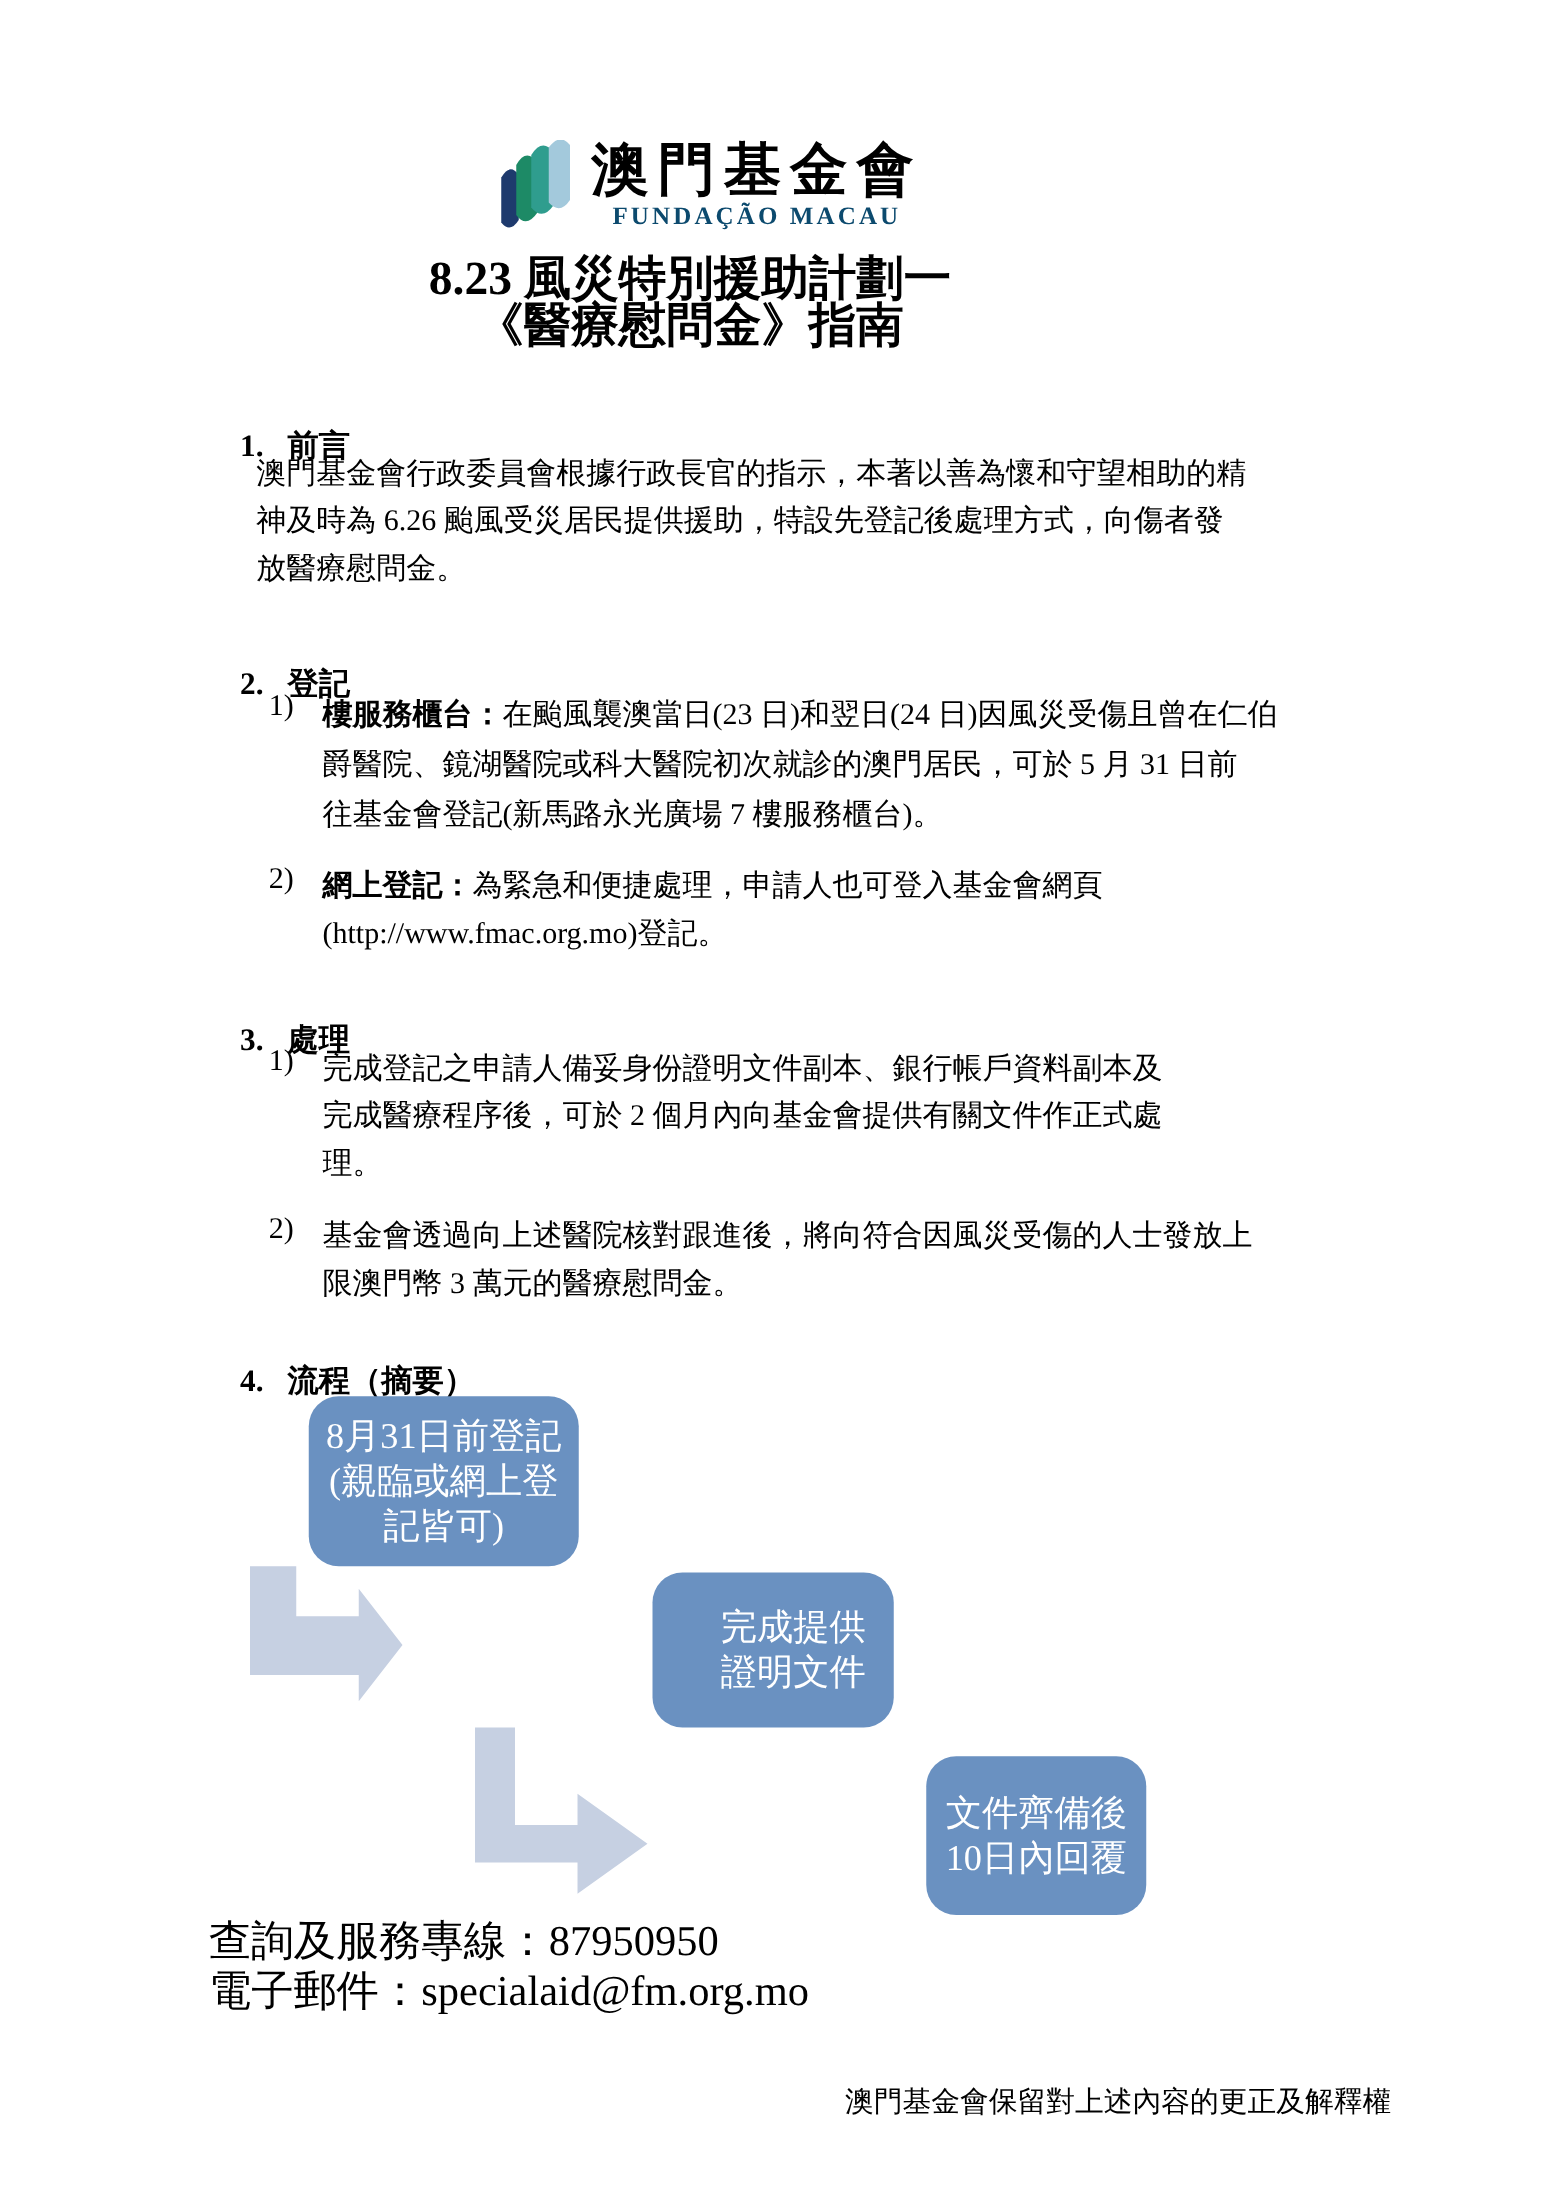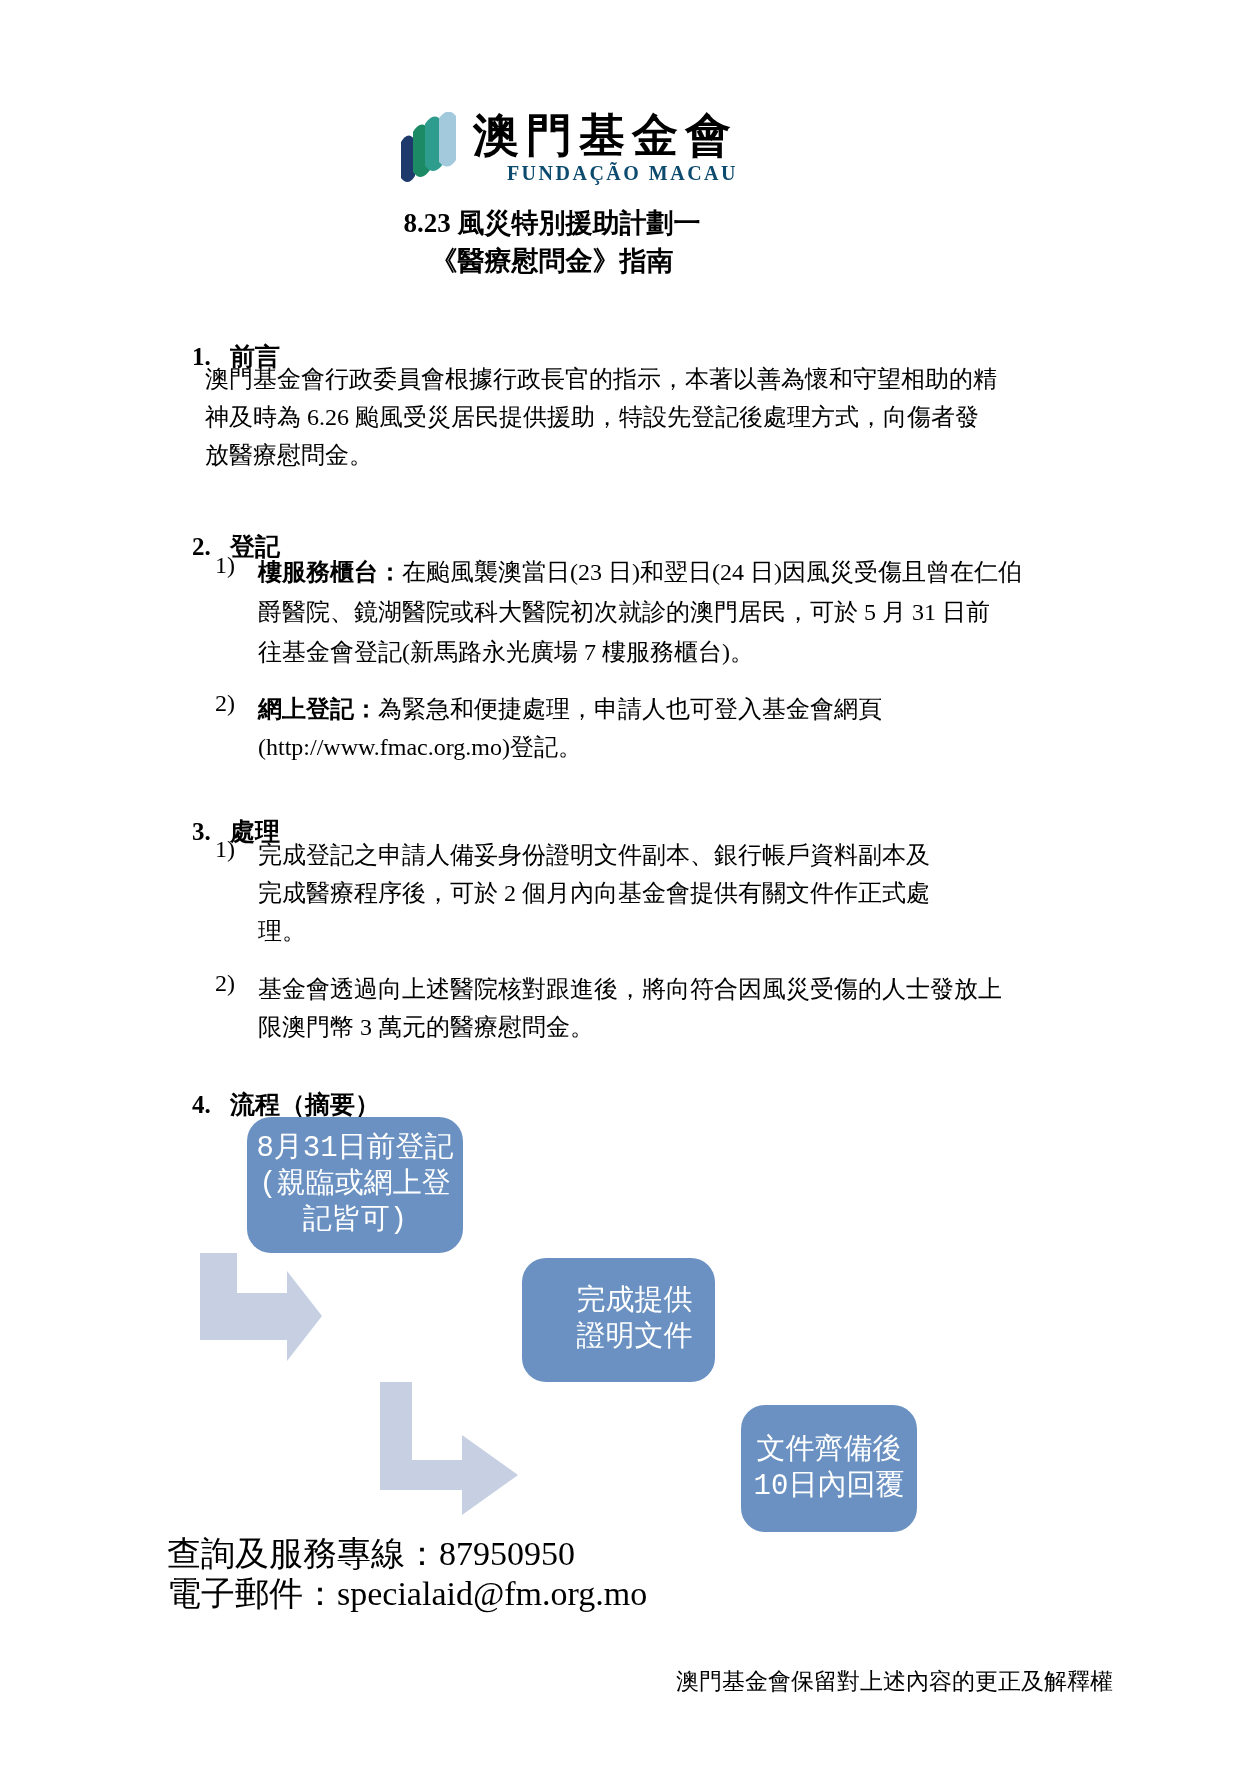--- a/index.html
+++ b/index.html
@@ -4,42 +4,42 @@
 <style>
   html,body { margin:0; padding:0; }
   .page {
     position:relative; width:1241px; height:1766px; background:#ffffff;
     font-family:"Liberation Serif","DejaVu Serif",serif; color:#000;
     overflow:hidden;
   }
   
   .logo-row { position:absolute; top:106px; left:395px; display:flex; align-items:flex-start; }
   .logo-gfx { width:70px; height:74px; margin-top:6px; }
-  .logo-textcol { margin-left:8px; text-align:right; }
+  .logo-textcol { margin-left:8px; text-align:center; }
   .logo-title { font-size:46px; font-weight:bold; letter-spacing:7px; line-height:1.3; white-space:nowrap; }
   .logo-subtitle { font-size:20px; font-weight:bold; letter-spacing:2.5px; margin-top:-4px; white-space:nowrap; }
   .titles { position:absolute; top:204px; left:0; width:1104px; text-align:center;
-            font-size:27px; font-weight:bold; line-height:38px; }
+            font-size:38px; font-weight:bold; line-height:38px; }
   .titles div { white-space:pre; }
   
   .sec { position:absolute; left:167px; font-size:25px; font-weight:bold; white-space:pre; }
   .sec .num { display:inline-block; width:38px; }
   .para { position:absolute; left:205px; font-size:24px; line-height:38px; }
   .para div, .litext div { white-space:pre; }
   .li { position:absolute; left:215px; display:flex; font-size:24px; }
   .li .marker { width:43px; flex:none; }
   .litext { line-height:39px; }
   .litext b { font-weight:bold; }
   
   .flow { position:absolute; top:1105px; left:0; width:1000px; height:445px; }
   .flow svg.arrows { position:absolute; top:0; left:0; }
   .fbox { position:absolute; border-radius:24px; color:#fff; display:flex; flex-direction:column;
           align-items:center; justify-content:center; text-align:center;
           font-size:29px; line-height:36px; }
-  .fbox div { white-space:pre;font-family:Liberation Mono, monospace; }
+  .fbox div { white-space:pre; }
   .fbox1 { left:247px; top:12px;  width:216px; height:136px; }
   .fbox2 { left:522px; top:153px; width:161px; height:124px;padding-left:32px; }
   .fbox3 { left:741px; top:300px; width:176px; height:127px; }
   
   .contact { position:absolute; left:167px; top:1534px; font-size:34px; line-height:40px; }
   .contact div { white-space:pre; }
   .footer { position:absolute; right:128px; top:1666px; font-size:23px; white-space:pre; }
 </style>
 </head>
 <body>

